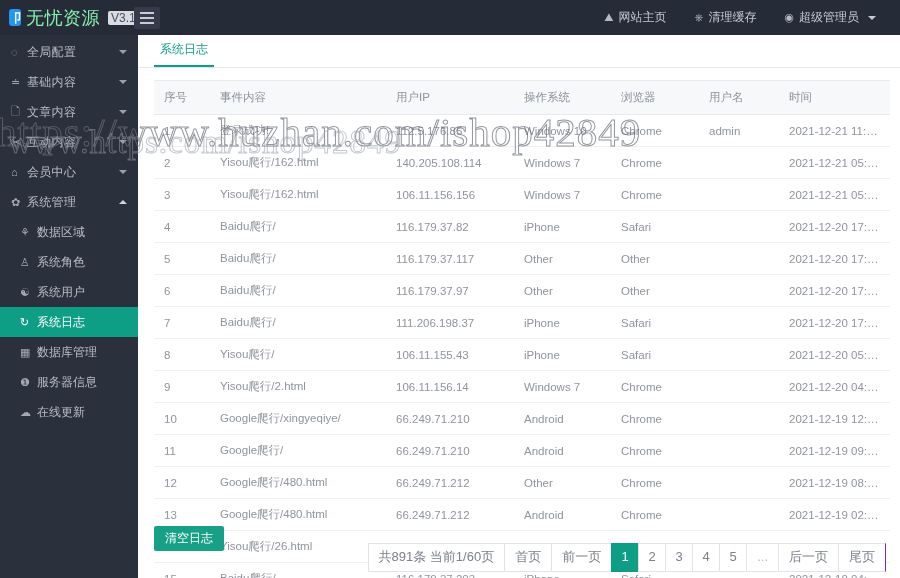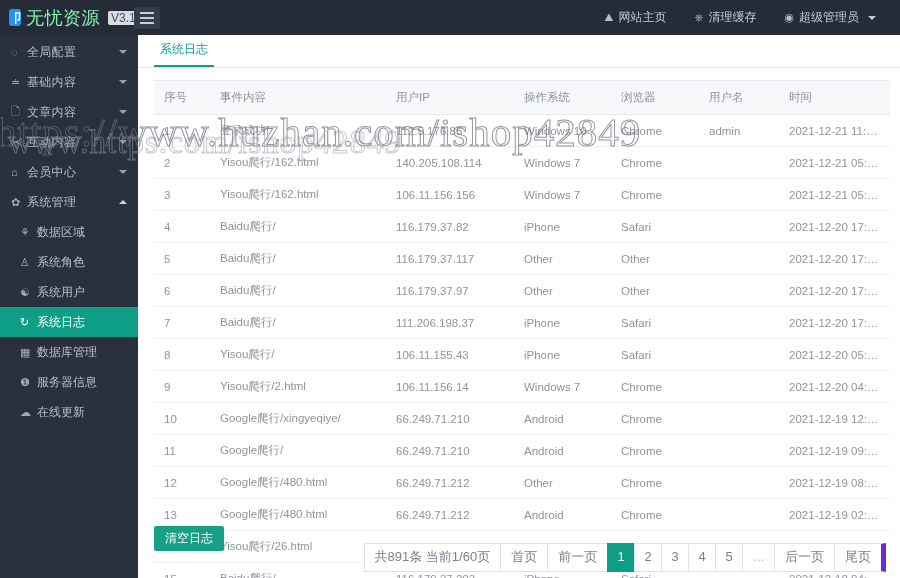--- a/index.html
+++ b/index.html
@@ -111,21 +111,21 @@
     padding: 6px 11px; cursor: pointer; line-height: 1.1;
   }
   .pager {
     position: absolute; right: 14px; bottom: 6px;
     display: flex; align-items: flex-end; font-size: 13px;
   }
   .pg {
     border: 1px solid #e0e3e8; border-right: none; background: #fff; color: #7c818c;
     padding: 5px 10px; cursor: pointer; white-space: nowrap; line-height: 1.3;
   }
-  .pg:last-child { border-right: 5px solid #6d28d9; }
+  .pg:last-child { border-right: 1px solid #6d28d9; }
   .pg.info { color: #7c818c; cursor: default; }
   .pg.num { min-width: 27px; text-align: center; padding: 5px 8px; }
   .pg.active { background: #0e9d85; color: #fff; border-color: #0e9d85; }
   .pg.ellip { color: #b4b8c0; cursor: default; }
 
   
   .wm {
     position: absolute; pointer-events: none; user-select: none;
     font-family: "Liberation Serif", serif; white-space: nowrap;
     color: transparent; font-weight: normal;

